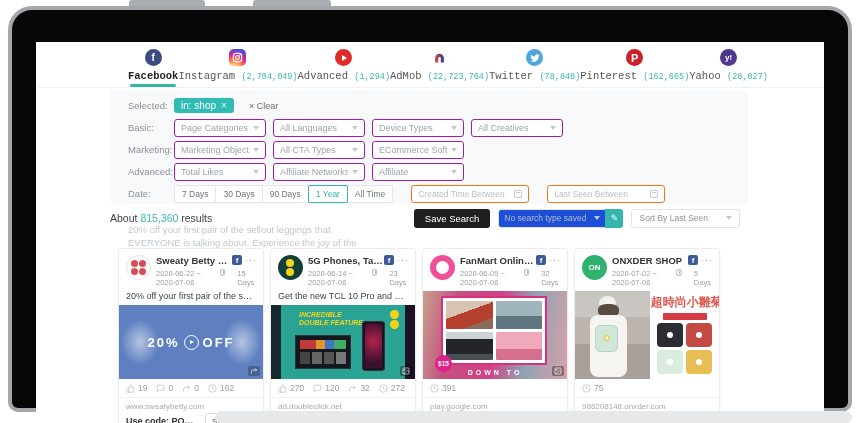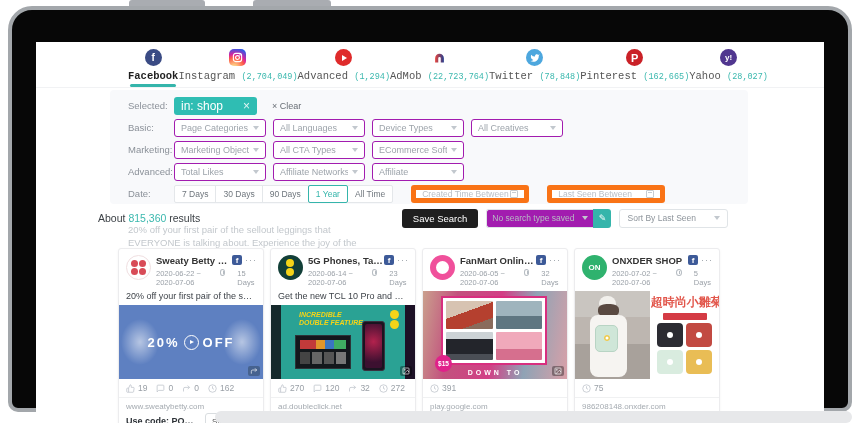--- a/index.html
+++ b/index.html
@@ -38,39 +38,39 @@
   .tab.active .tlabel { color:#1f1f1f; font-weight:bold; }
   .tab.active::after { content:''; position:absolute; bottom:0; width:46px; height:3px; background:#35b5ab; border-radius:2px; }
 
   
   .filters { position:absolute; left:74px; top:48px; width:638px; height:114px; background:#f8f9fb; border-radius:4px; padding:5px 0 0 18px; font-size:9.5px; }
   .frow { display:flex; align-items:center; height:21px; margin-bottom:1px; }
   .flabel { width:46px; color:#8b9199; flex:none; }
   .dd { width:92px; height:18px; background:#fff; border:1px solid #a21caf; border-radius:3px; display:flex; align-items:center; justify-content:space-between; padding:0 6px; color:#9da4ab; margin-right:7px; cursor:pointer; }
   .dd span { white-space:nowrap; overflow:hidden; font-size:9px; }
   .caret { width:0; height:0; border-left:3.5px solid transparent; border-right:3.5px solid transparent; border-top:4px solid #c2c8ce; flex:none; margin-left:4px; }
-  .tag { background:#2fbdb3; color:#fff; border-radius:3px; padding:2px 7px; display:inline-flex; align-items:center; gap:20px; margin-right:15px; font-size:12px; cursor:pointer; }
+  .tag { background:#2fbdb3; color:#fff; border-radius:3px; padding:2px 7px; display:inline-flex; align-items:center; gap:5px; margin-right:15px; font-size:10px; cursor:pointer; }
   .tag .x { opacity:.85; }
   .clear { color:#696f76; font-size:9px; cursor:pointer; }
   .seg { display:flex; }
   .seg .range { height:18px; border:1px solid #e4e7ea; background:#fff; color:#6f767d; font-size:8.5px; padding:0 7px; margin-left:-1px; font-family:inherit; cursor:pointer; }
   .seg .range:first-child { border-radius:2px 0 0 2px; margin-left:0; }
   .seg .range:last-child { border-radius:0 2px 2px 0; }
   .seg .range.active { border:1px solid #35b5ab; color:#35b5ab; border-radius:2px; position:relative; z-index:1; }
-  .date-input { width:118px; height:18px; border:5px solid #f97316; border-radius:3px; background:#fff; color:#b9bfc6; display:flex; align-items:center; justify-content:space-between; padding:0 6px; margin-left:18px; font-size:8.5px; cursor:text; }
+  .date-input { width:118px; height:18px; border:1px solid #f97316; border-radius:3px; background:#fff; color:#b9bfc6; display:flex; align-items:center; justify-content:space-between; padding:0 6px; margin-left:18px; font-size:8.5px; cursor:text; }
   .cal { width:8px; height:8px; border:1px solid #c6ccd2; border-radius:1px; position:relative; flex:none; }
   .cal::before { content:''; position:absolute; left:1px; right:1px; top:1.5px; height:1px; background:#c6ccd2; }
 
   
-  .results { position:absolute; left:62px; top:166px; width:630px; height:20px; display:flex; align-items:center; }
+  .results { position:absolute; left:74px; top:166px; width:630px; height:20px; display:flex; align-items:center; }
   .rtext { font-size:10.5px; color:#3c4146; }
   .rcount { color:#3bb8ae; }
   .save-btn { margin-left:auto; background:#1f1f1f; color:#fff; font-size:9.5px; border:none; border-radius:3px; padding:4px 11px; font-family:inherit; cursor:pointer; }
   .saved-box { display:flex; margin-left:8px; height:19px; }
-  .saved-select { border:1px solid #e0e4e7; border-right:none; border-radius:3px 0 0 3px; color:#b6bcc3; font-size:8.5px; padding:0 5px; display:flex; align-items:center; gap:4px; background:#a21caf; cursor:pointer; }
+  .saved-select { border:1px solid #e0e4e7; border-right:none; border-radius:3px 0 0 3px; color:#b6bcc3; font-size:8.5px; padding:0 5px; display:flex; align-items:center; gap:4px; background:#1d4ed8; cursor:pointer; }
   .pencil { width:18px; background:#35b5ab; border-radius:0 3px 3px 0; color:#fff; display:flex; align-items:center; justify-content:center; font-size:9px; cursor:pointer; }
   .sort-select { margin-left:8px; height:19px; border:1px solid #e0e4e7; border-radius:3px; color:#8d949b; font-size:8.5px; padding:0 7px; display:flex; align-items:center; gap:14px; background:#fff; cursor:pointer; }
 
   
   .tooltip { position:absolute; left:92px; top:182px; width:234px; color:#b3b9bf; opacity:.8; font-size:9.5px; line-height:1.35; z-index:1; }
 
   
   .cards { position:absolute; left:82px; top:206px; display:flex; gap:6px; z-index:2; }
   .card { width:146px; background:#fff; border:1px solid #ececee; border-radius:3px; box-shadow:0 1px 3px rgba(0,0,0,.05); }
   .chead { padding:6px 7px 4px; display:flex; gap:5px; position:relative; }

